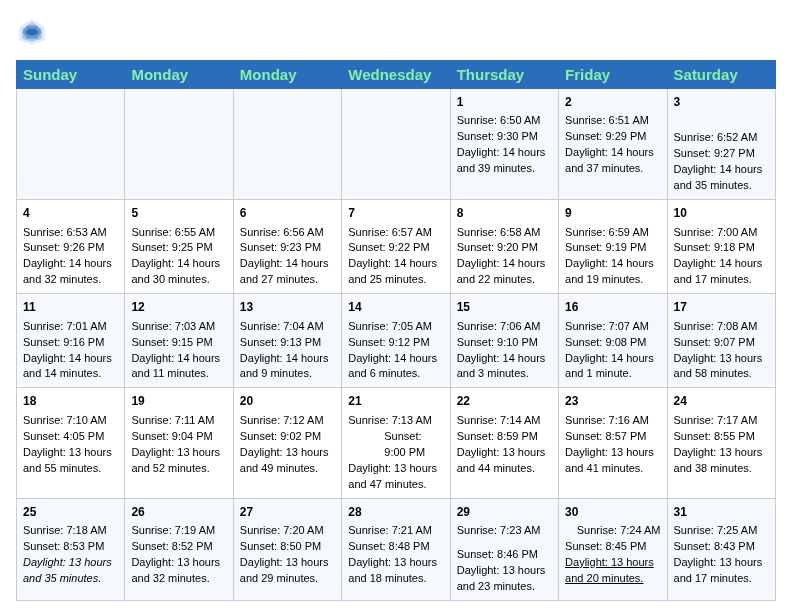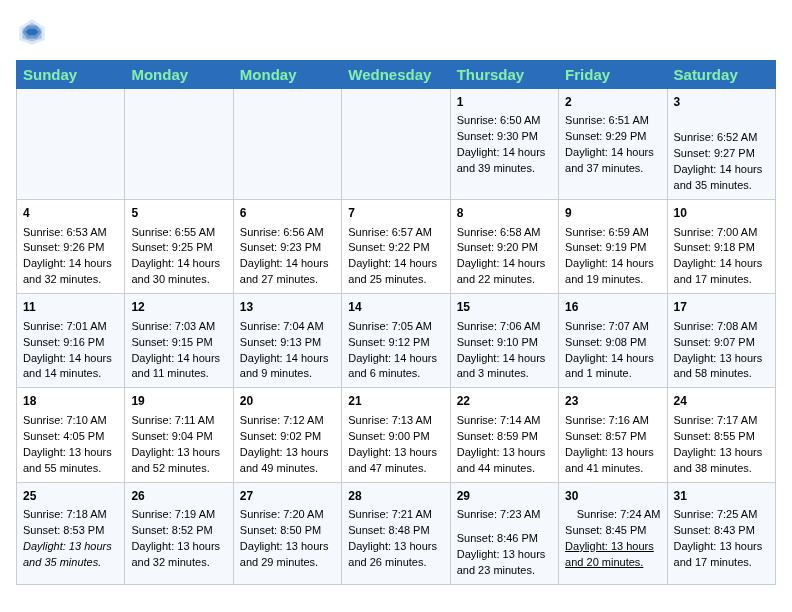--- a/index.html
+++ b/index.html
@@ -258,21 +258,21 @@
         </td>
         <td>
           <span class="day-num">20</span>
           <span style="display: block;">Sunrise: 7:12 AM</span>
           <span style="display: block;">Sunset: 9:02 PM</span>
           <span style="display: block;">Daylight: 13 hours and 49 minutes.</span>
         </td>
         <td>
           <span class="day-num">21</span>
           <span style="display: block;">Sunrise: 7:13 AM</span>
-          <span style="display: block;">Sunset: 9:00 PM</span>
+          <span style="display: block; margin-left: 36px;">Sunset: 9:00 PM</span>
           <span style="display: block;">Daylight: 13 hours and 47 minutes.</span>
         </td>
         <td>
           <span class="day-num">22</span>
           <span style="display: block;">Sunrise: 7:14 AM</span>
           <span style="display: block;">Sunset: 8:59 PM</span>
           <span style="display: block;">Daylight: 13 hours and 44 minutes.</span>
         </td>
         <td>
           <span class="day-num">23</span>
@@ -303,21 +303,21 @@
         <td>
           <span class="day-num">27</span>
           <span style="display: block;">Sunrise: 7:20 AM</span>
           <span style="display: block;">Sunset: 8:50 PM</span>
           <span style="display: block;">Daylight: 13 hours and 29 minutes.</span>
         </td>
         <td>
           <span class="day-num">28</span>
           <span style="display: block;">Sunrise: 7:21 AM</span>
           <span style="display: block;">Sunset: 8:48 PM</span>
-          <span style="display: block;">Daylight: 13 hours and 26 minutes.</span>
+          <span style="display: block;">Daylight: 13 hours and 18 minutes.</span>
         </td>
         <td>
           <span class="day-num">29</span>
           <span style="display: block;">Sunrise: 7:23 AM</span>
           <span style="display: block; margin-top: 8px;">Sunset: 8:46 PM</span>
           <span style="display: block;">Daylight: 13 hours and 23 minutes.</span>
         </td>
         <td>
           <span class="day-num">30</span>
           <span style="display: block; text-align: right;">Sunrise: 7:24 AM</span>

